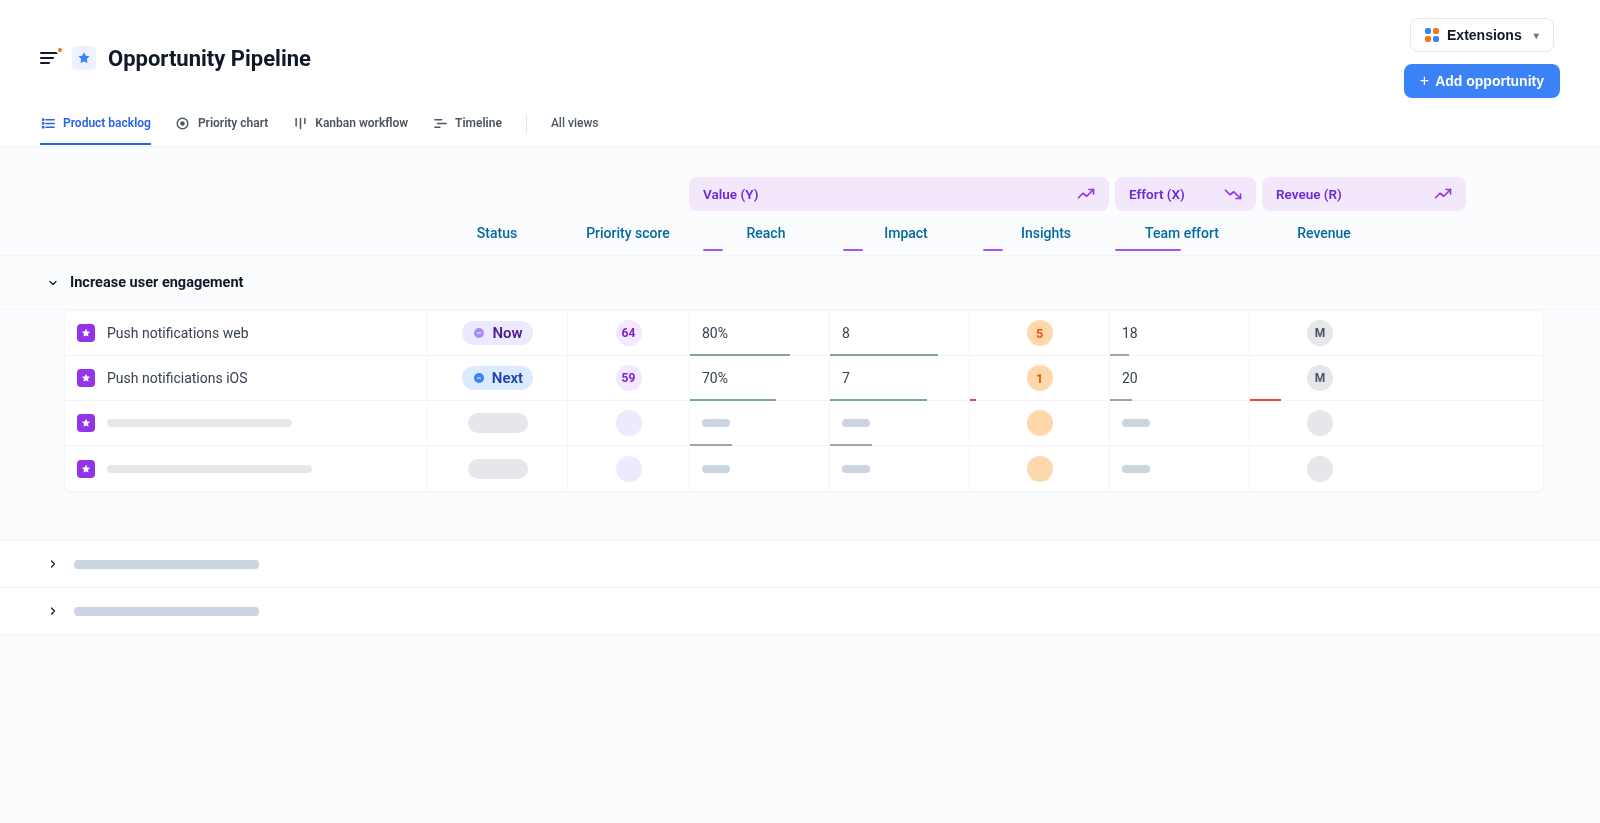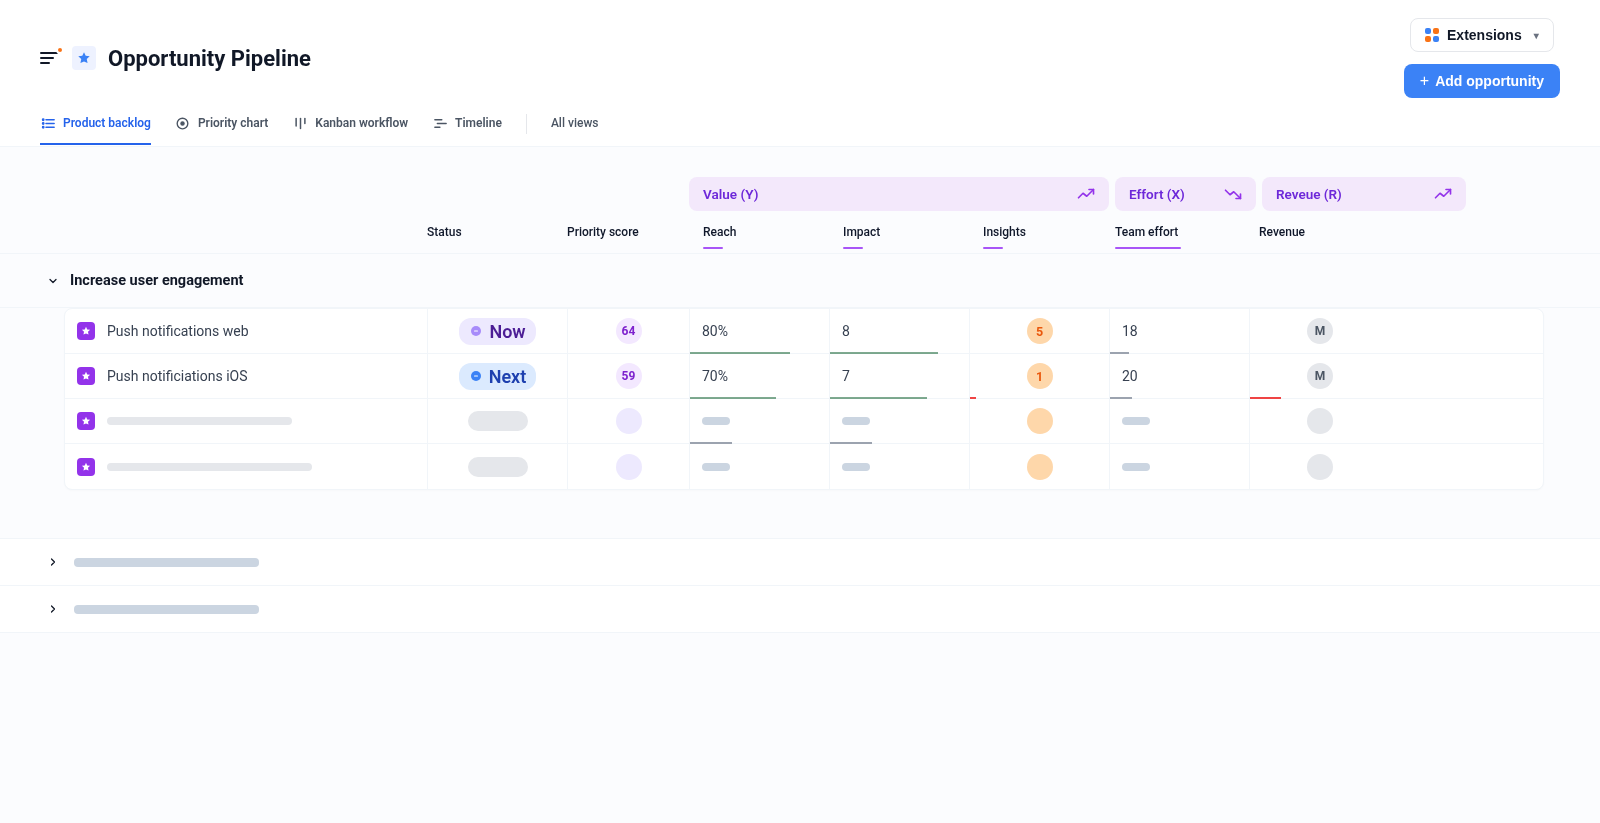--- a/index.html
+++ b/index.html
@@ -124,22 +124,22 @@
   .chip .trend { width: 18px; height: 18px; display:flex; align-items:center; justify-content:center; }
 
   
   .labels-row {
     display: grid;
     grid-template-columns: 427px 140px 122px 140px 140px 140px 140px 140px;
     padding: 14px 0 10px 0;
     align-items: end;
   }
   .col-label {
-    font-size: 12px; color: #0f172a; font-weight: 500;
-    text-align: left;
+    font-size: 14px; color: #0369a1; font-weight: 500;
+    text-align: center;
     padding-bottom: 4px;
     position: relative;
   }
   .col-label.with-underline .ul {
     position:absolute; left:0; bottom:-6px;
     height:2px; width:20px; background:#a855f7; border-radius:1px;
   }
   .col-label.with-underline.long .ul { width:66px; }
   .group-header {
     display:flex; align-items:center; gap:10px;
@@ -170,21 +170,21 @@
   .row:last-child { border-bottom:none; }
   .cell { display:flex; align-items:center; padding:8px 12px; border-right:1px solid #f1f5f9; position:relative; font-size:14px; color:#374151;}
   .cell:last-child { border-right:none; }
   .cell.name { gap:12px; }
   .item-icon {
     width:18px; height:18px; border-radius:4px; background:#9333ea;
     display:flex; align-items:center; justify-content:center; flex-shrink:0;
   }
   .status-pill {
     display:inline-flex; align-items:center; gap:6px;
-    padding:3px 10px; border-radius:12px; font-weight:600; font-size:18px;
+    padding:3px 10px; border-radius:12px; font-weight:600; font-size:15px;
   }
   .status-now { background:#ede9fe; color:#4c1d95; }
   .status-next { background:#dbeafe; color:#1e40af; }
   .status-dot { width:14px; height:14px; border-radius:50%; display:flex; align-items:center; justify-content:center;}
   .score-badge {
     width:26px; height:26px; border-radius:50%;
     background:#f3e8ff; color:#7e22ce; font-weight:700; font-size:12px;
     display:flex; align-items:center; justify-content:center; margin:0 auto;
   }
   .cell.score { justify-content:center; }

